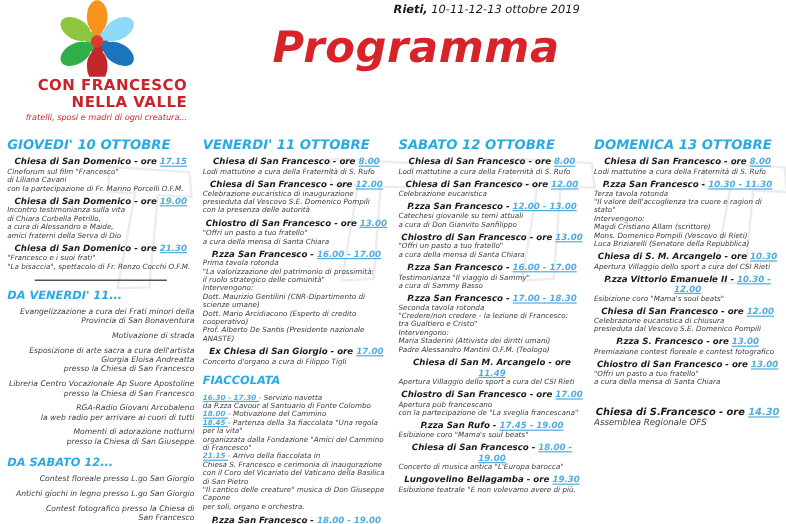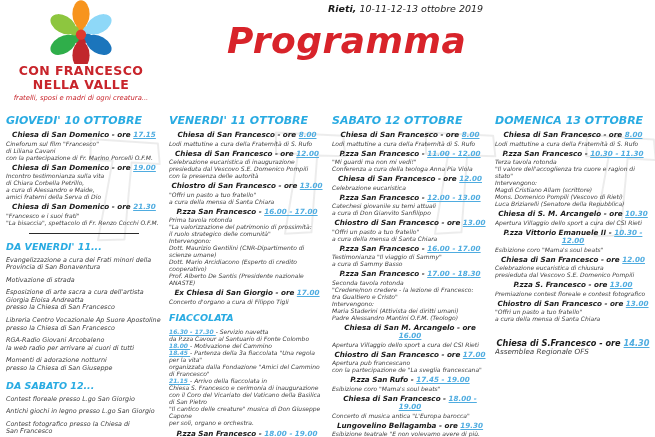--- a/index.html
+++ b/index.html
@@ -7,37 +7,37 @@
     width:655px;height:437px;overflow:hidden;position:relative;
     background:#ffffff;
     font-family:"DejaVu Sans", sans-serif;
     -webkit-font-smoothing:antialiased;
   }
   .page{position:absolute;inset:0;}
   
   .watermarks{position:absolute;inset:0;z-index:0;pointer-events:none;}
   .tau{position:absolute;opacity:.55;}
   
-  .logo-block{position:absolute;left:6px;top:0;width:150px;text-align:center;z-index:2;}
+  .logo-block{position:absolute;left:6px;top:0;width:150px;text-align:right;z-index:2;}
   .logo-icon{display:block;margin:0 auto;}
   .logo-line{font-size:12.5px;font-weight:bold;color:#c8242b;letter-spacing:.4px;line-height:14px;}
   .logo-tagline{font-size:6.8px;font-style:italic;color:#c8242b;margin-top:2px;}
   .dateline{position:absolute;left:296px;top:3px;font-size:9.5px;font-style:italic;color:#1a1a1a;z-index:2;margin-left:32px;}
   .dateline .city{font-weight:bold;}
   .main-title{position:absolute;left:227px;top:20px;font-size:36px;font-weight:bold;font-style:italic;color:#d8232a;z-index:2;letter-spacing:.5px;}
   
   .columns{position:absolute;left:6px;top:112px;width:645px;bottom:0;display:flex;gap:7px;z-index:1;}
   .col{flex:1 1 0;min-width:0;overflow:hidden;}
   .day-heading{font-size:11px;font-weight:bold;font-style:italic;color:#29abe2;margin:2px 0 4px 0;white-space:nowrap;}
   .event{margin-bottom:3px;}
   .venue{text-align:center;font-size:7.2px;font-weight:bold;font-style:italic;color:#1a1a1a;line-height:8.5px;}
   .time{color:#4face0;text-decoration:underline;}
   .line{font-size:6px;font-style:italic;color:#3c3c3c;line-height:7px;}
   .sub-heading{font-size:9.5px;font-weight:bold;font-style:italic;color:#29abe2;margin:7px 0 5px 0;}
-  .note{margin-bottom:5px;}
+  .note{margin-bottom:5px;text-align:right;}
   .note .line{font-size:6.4px;line-height:7.6px;}
   .divider{border-top:1px solid #2a2a2a;width:110px;margin:7px auto 2px auto;height:0;}
   .timeline{margin-bottom:4px;}
   .tl-line{font-size:6px;font-style:italic;color:#3c3c3c;line-height:7px;}
   .tl-time{color:#4face0;font-weight:bold;text-decoration:underline;}
 </style>
 </head>
 <body>
 
 <div class="page">
@@ -205,25 +205,20 @@
           <div class="venue"><span class="venue-name">P.zza San Francesco - </span><span class="time">18.00 - 19.00</span></div>
         </div>
       </div>
       <div class="col">
         <div class="day-heading">SABATO 12 OTTOBRE</div>
         <div class="event">
           <div class="venue"><span class="venue-name">Chiesa di San Francesco - ore </span><span class="time">8.00</span></div>
           <div class="line">Lodi mattutine a cura della Fraternità di S. Rufo</div>
         </div>
         <div class="event">
-          <div class="venue"><span class="venue-name">P.zza San Francesco - </span><span class="time">11.00 - 12.00</span></div>
-          <div class="line">"Mi guardi ma non mi vedi!"</div>
-          <div class="line">Conferenza a cura della teologa Anna Pia Viola</div>
-        </div>
-        <div class="event">
           <div class="venue"><span class="venue-name">Chiesa di San Francesco - ore </span><span class="time">12.00</span></div>
           <div class="line">Celebrazione eucaristica</div>
         </div>
         <div class="event">
           <div class="venue"><span class="venue-name">P.zza San Francesco - </span><span class="time">12.00 - 13.00</span></div>
           <div class="line">Catechesi giovanile su temi attuali</div>
           <div class="line">a cura di Don Gianvito Sanfilippo</div>
         </div>
         <div class="event">
           <div class="venue"><span class="venue-name">Chiostro di San Francesco - ore </span><span class="time">13.00</span></div>
@@ -238,21 +233,21 @@
         <div class="event">
           <div class="venue"><span class="venue-name">P.zza San Francesco - </span><span class="time">17.00 - 18.30</span></div>
           <div class="line">Seconda tavola rotonda</div>
           <div class="line">"Credere/non credere - la lezione di Francesco:</div>
           <div class="line">tra Gualtiero e Cristo"</div>
           <div class="line">Intervengono:</div>
           <div class="line">Maria Staderini (Attivista dei diritti umani)</div>
           <div class="line">Padre Alessandro Mantini O.F.M. (Teologo)</div>
         </div>
         <div class="event">
-          <div class="venue"><span class="venue-name">Chiesa di San M. Arcangelo - ore </span><span class="time">16.00</span></div>
+          <div class="venue"><span class="venue-name">Chiesa di San M. Arcangelo - ore </span><span class="time">11.49</span></div>
           <div class="line">Apertura Villaggio dello sport a cura del CSI Rieti</div>
         </div>
         <div class="event">
           <div class="venue"><span class="venue-name">Chiostro di San Francesco - ore </span><span class="time">17.00</span></div>
           <div class="line">Apertura pub francescano</div>
           <div class="line">con la partecipazione de "La sveglia francescana"</div>
         </div>
         <div class="event">
           <div class="venue"><span class="venue-name">P.zza San Rufo - </span><span class="time">17.45 - 19.00</span></div>
           <div class="line">Esibizione coro "Mama's soul beats"</div>

